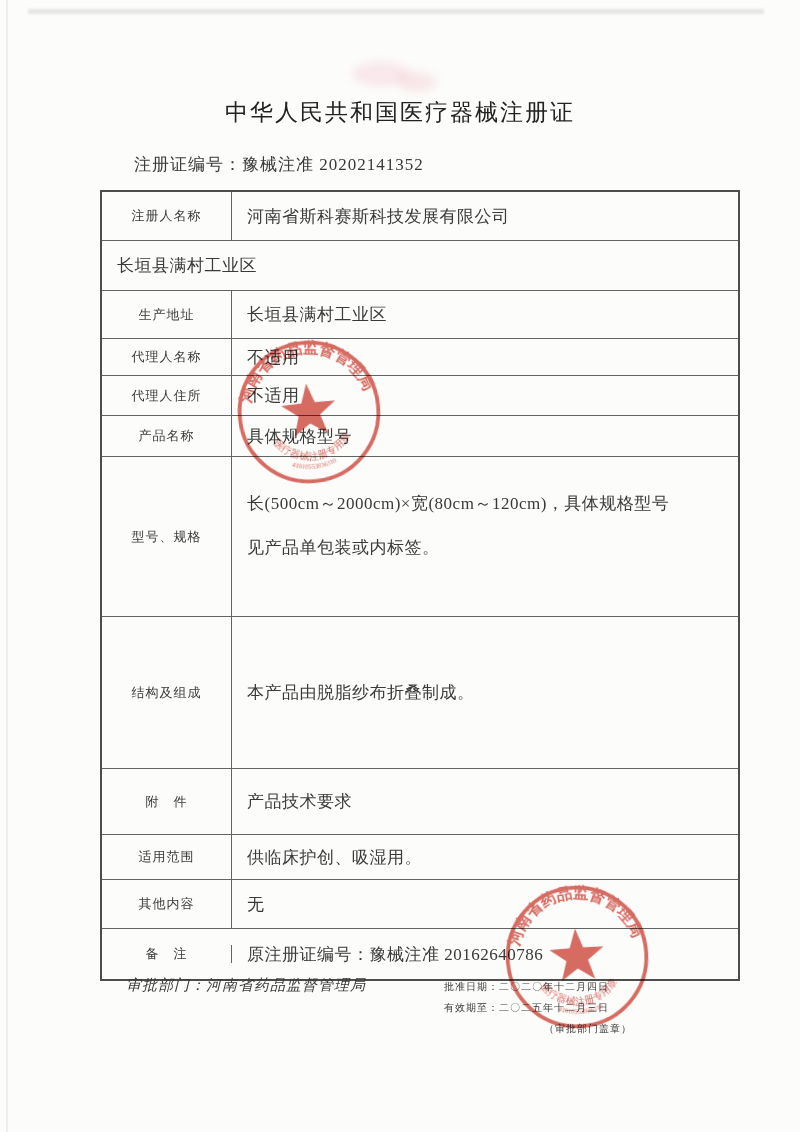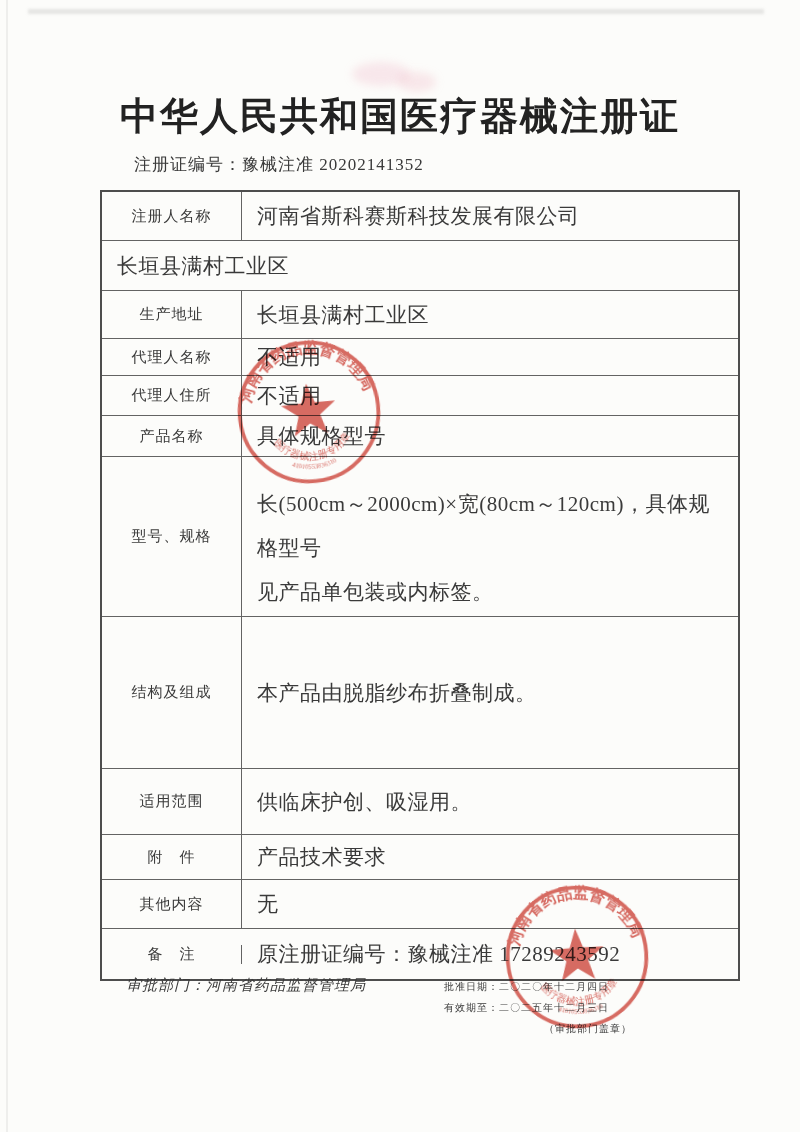--- a/index.html
+++ b/index.html
@@ -17,22 +17,22 @@
   }
   .scan-left-edge {
     position:absolute; left:6px; top:0; width:2px; height:1132px;
     background:rgba(120,120,120,0.10);
   }
   .smudge { position:absolute; border-radius:50%; filter:blur(4px); }
   .smudge-a { left:352px; top:62px; width:58px; height:24px; background:rgba(235,160,180,0.22); }
   .smudge-b { left:398px; top:72px; width:38px; height:20px; background:rgba(235,150,170,0.20); }
 
   .cert-title {
-    position:absolute; left:0; top:91px; width:100%;
-    text-align:center; font-size:38px; font-weight:bold;
+    position:absolute; left:0; top:97px; width:100%;
+    text-align:center; font-size:23px; font-weight:normal;
     letter-spacing:2px; color:#222;
   }
   .reg-line {
     position:absolute; left:134px; top:153px;
     font-size:17px; letter-spacing:1px;
   }
 
   .cert-table {
     position:absolute; left:100px; top:190px; width:640px;
     border:2px solid #4d4d4d;
@@ -47,27 +47,27 @@
   .trow:nth-child(4){height:37px}
   .trow:nth-child(5){height:40px}
   .trow:nth-child(6){height:41px}
   .trow:nth-child(7){height:160px}
   .trow:nth-child(8){height:152px}
   .trow:nth-child(9){height:66px}
   .trow:nth-child(10){height:45px}
   .trow:nth-child(11){height:49px}
   .trow:nth-child(12){height:50px}
   .lcell {
-    width:140px; flex:none; border-right:1px solid #636363;
+    width:130px; flex:none; border-right:1px solid #636363;
     display:flex; align-items:center; justify-content:center;
-    font-size:15px; letter-spacing:1px; text-align:center;
+    font-size:13px; letter-spacing:1px; text-align:center;
   }
   .vcell {
     flex:1; display:flex; align-items:center;
-    padding-left:15px; padding-right:15px; font-size:21px;
+    padding-left:15px; padding-right:15px; font-size:17px;
     letter-spacing:0.5px;
   }
   .trow:nth-child(7) .vcell {
     align-items:flex-start; padding-top:25px;
     line-height:44px; white-space:pre-line;
   }
 
   .footer-left {
     position:absolute; left:126px; top:976px;
     font-size:15px; letter-spacing:1px;font-style:italic;
@@ -129,34 +129,34 @@
     <div class="trow">
       <div class="lcell">型号、规格</div>
       <div class="vcell">长(500cm～2000cm)×宽(80cm～120cm)，具体规格型号
 见产品单包装或内标签。</div>
     </div>
     <div class="trow">
       <div class="lcell">结构及组成</div>
       <div class="vcell">本产品由脱脂纱布折叠制成。</div>
     </div>
     <div class="trow">
+      <div class="lcell">附　件</div>
+      <div class="vcell">产品技术要求</div>
+    </div>
+    <div class="trow">
       <div class="lcell">适用范围</div>
       <div class="vcell">供临床护创、吸湿用。</div>
     </div>
     <div class="trow">
-      <div class="lcell">附　件</div>
-      <div class="vcell">产品技术要求</div>
-    </div>
-    <div class="trow">
       <div class="lcell">其他内容</div>
       <div class="vcell">无</div>
     </div>
     <div class="trow">
       <div class="lcell">备　注</div>
-      <div class="vcell">原注册证编号：豫械注准 17289243592</div>
+      <div class="vcell">原注册证编号：豫械注准 20162640786</div>
     </div>
   </div>
 
   <div class="footer-left"><span>审批部门：</span><span>河南省药品监督管理局</span></div>
 
   <div class="footer-right">
     <div><span>批准日期：</span><span>二〇二〇年十二月四日</span></div>
     <div><span>有效期至：</span><span>二〇二五年十二月三日</span></div>
     <div class="seal-note">（审批部门盖章）</div>
   </div>

